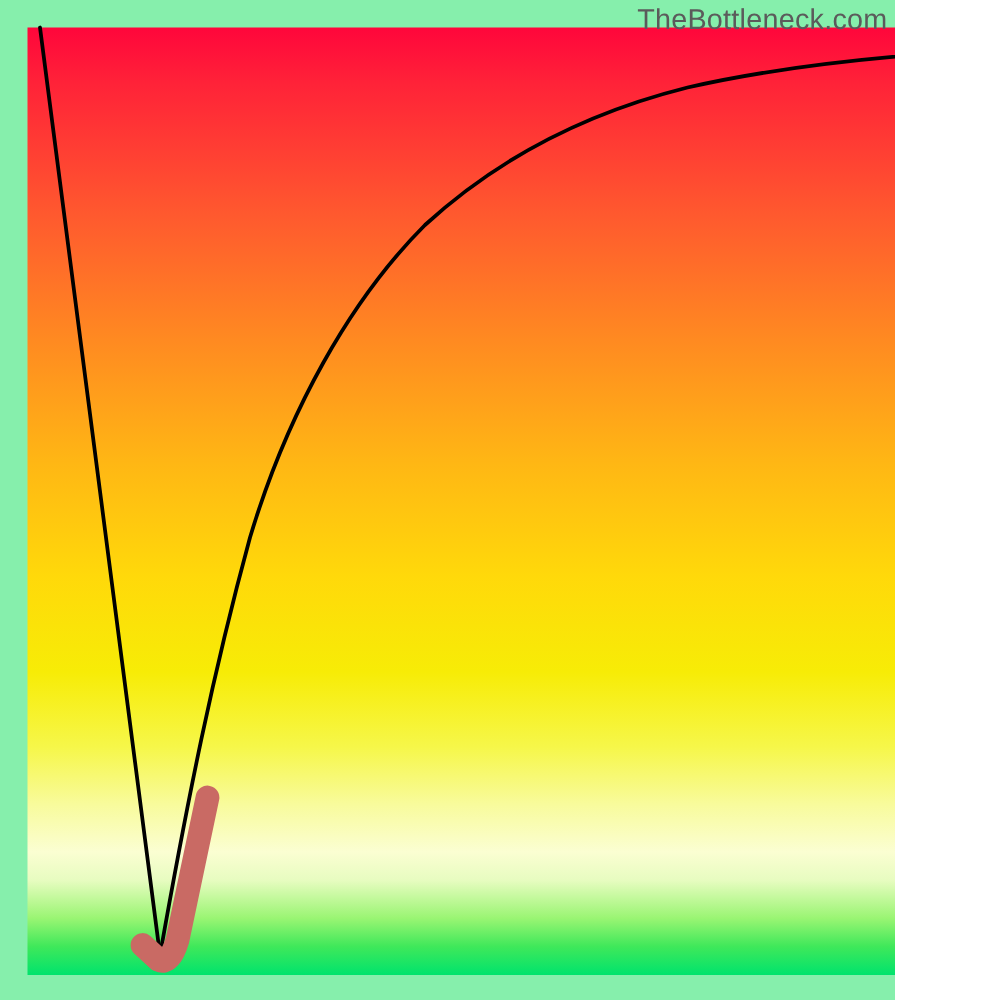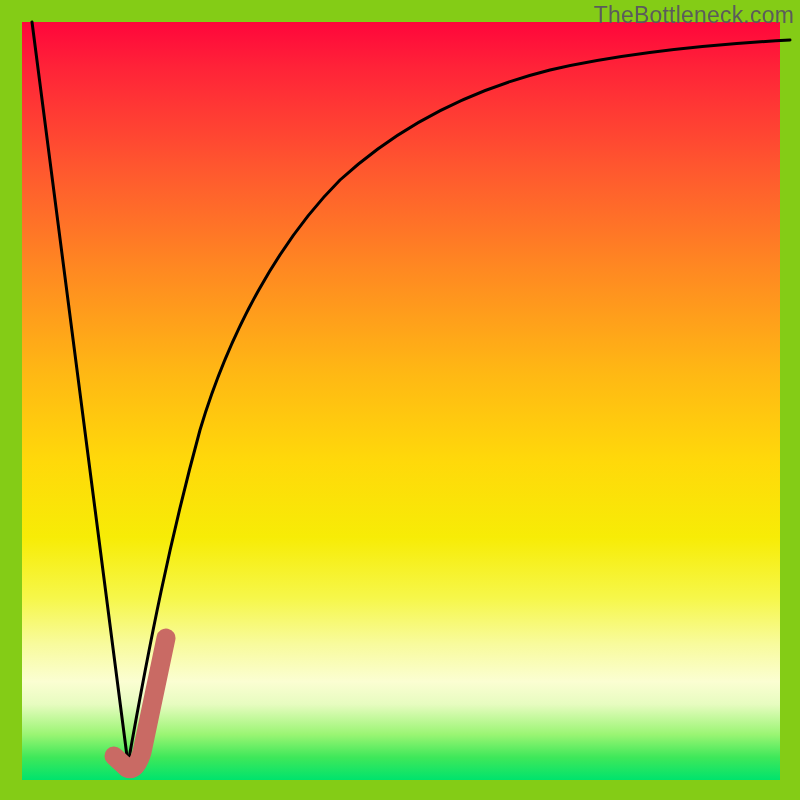--- a/index.html
+++ b/index.html
@@ -3,23 +3,23 @@
 <meta charset="utf-8">
 <style>
   body {
     margin: 0;
     padding: 0;
     background: #fff;
     font-family: Arial, Helvetica, sans-serif;
   }
   .canvas {
     position: relative;
-    width: 800px;
+    width: 716px;
     height: 800px;
-    background: #84cc16;
+    background: #86efac;
     overflow: hidden;
   }
   .plot-area {
     position: absolute;
     left: 22px;
     top: 22px;
     width: 758px;
     height: 758px;
     
     background: linear-gradient(

